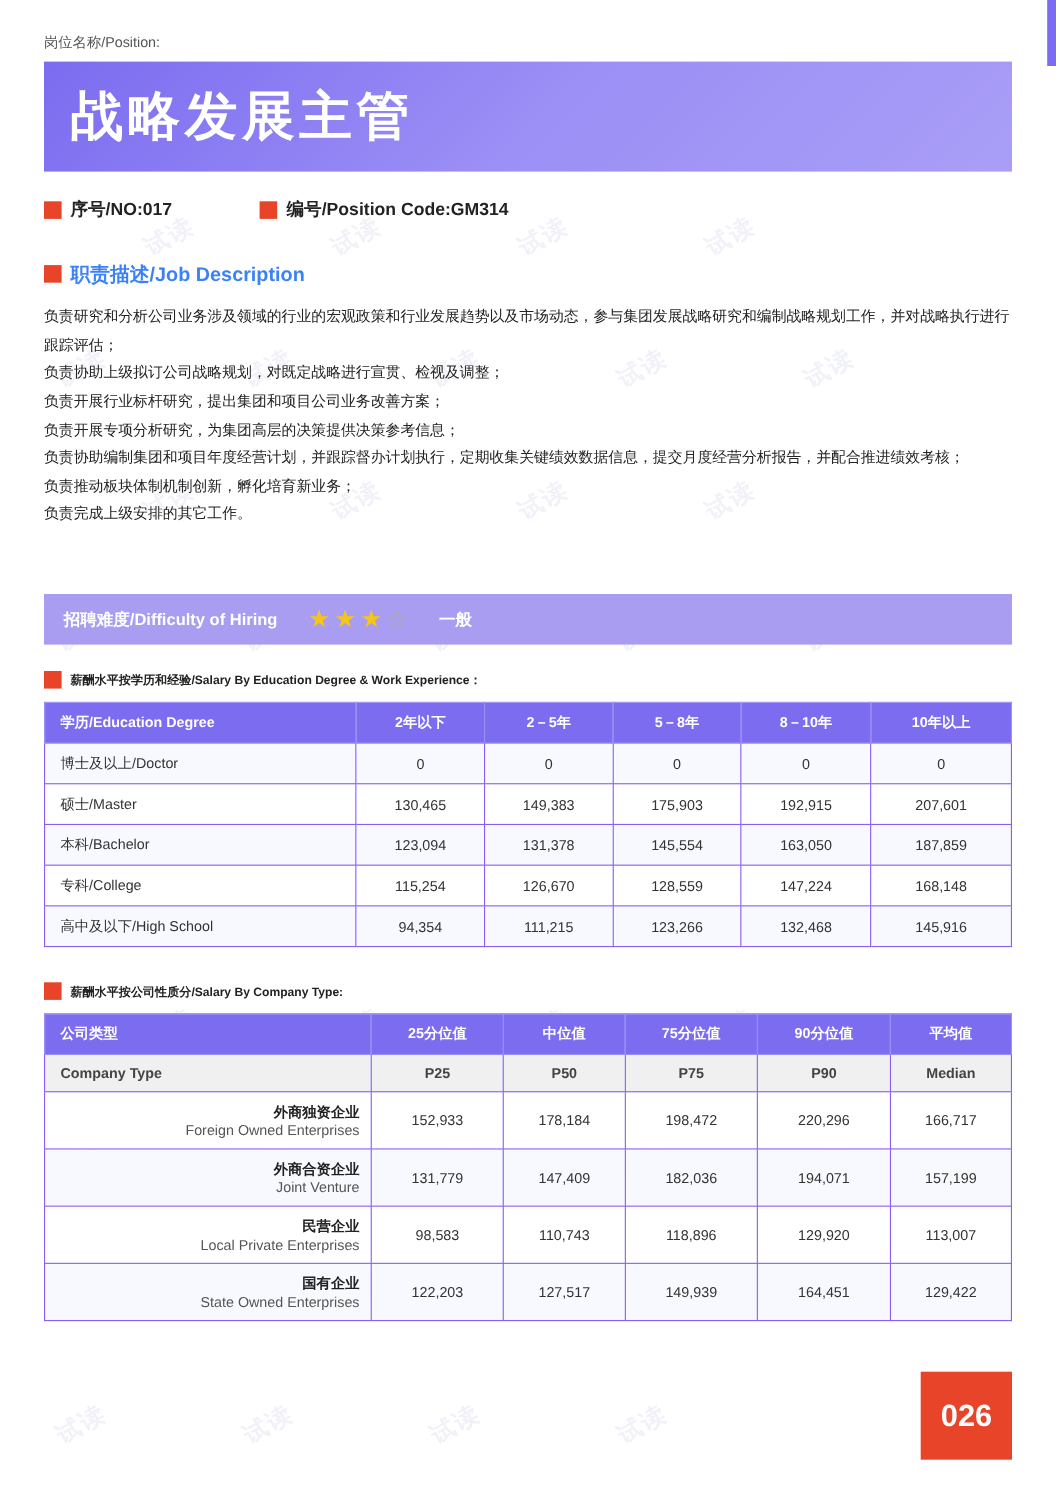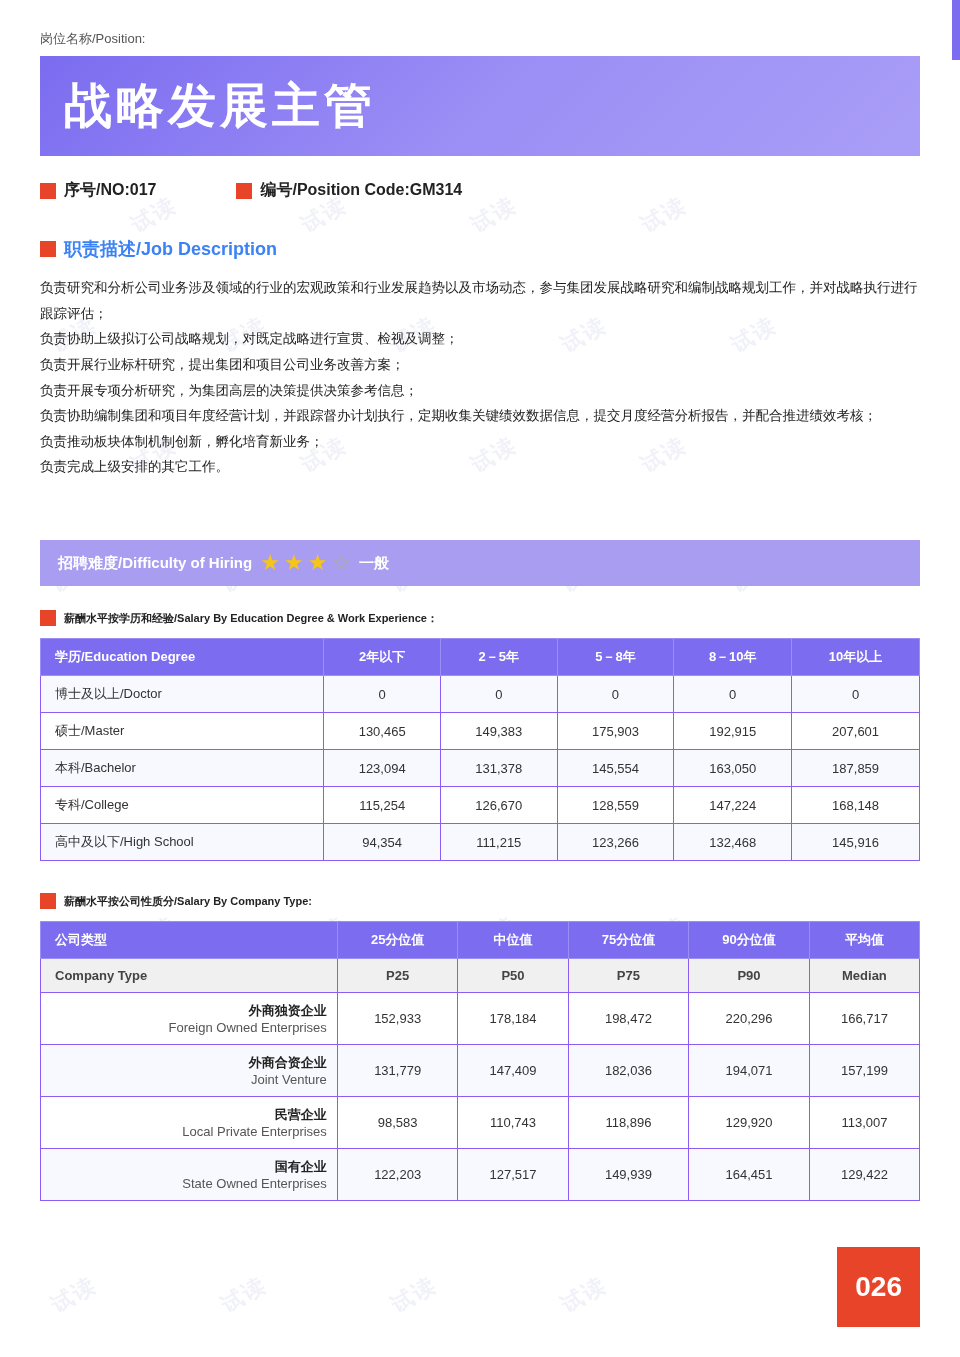--- a/index.html
+++ b/index.html
@@ -98,21 +98,21 @@
       margin-bottom: 60px;
     }
 
     
     .hiring-difficulty-row {
       display: flex;
       align-items: center;
       background: #a89df0;
       padding: 10px 18px;
       margin-bottom: 24px;
-      gap: 8px;
+      gap: 28px;
     }
     .hiring-difficulty-label {
       font-size: 15px;
       font-weight: bold;
       color: #fff;
     }
     .stars {
       display: flex;
       align-items: center;
       gap: 4px;

